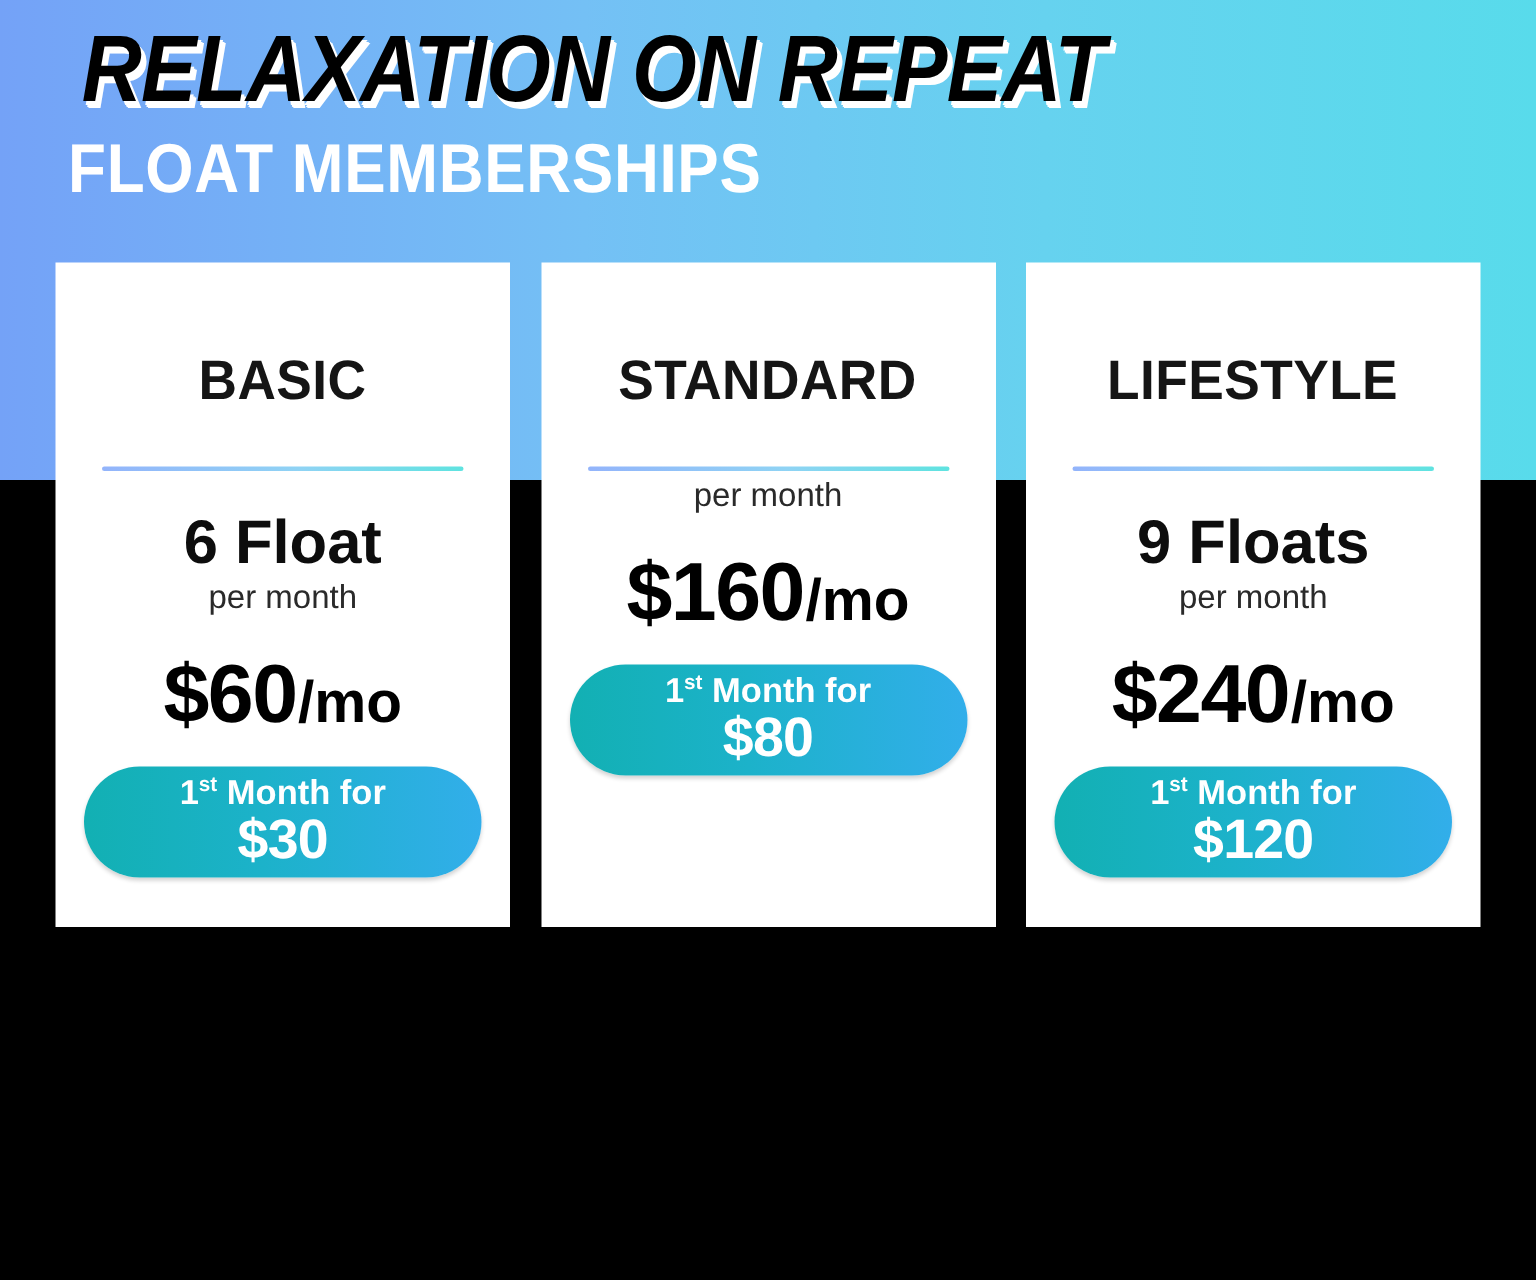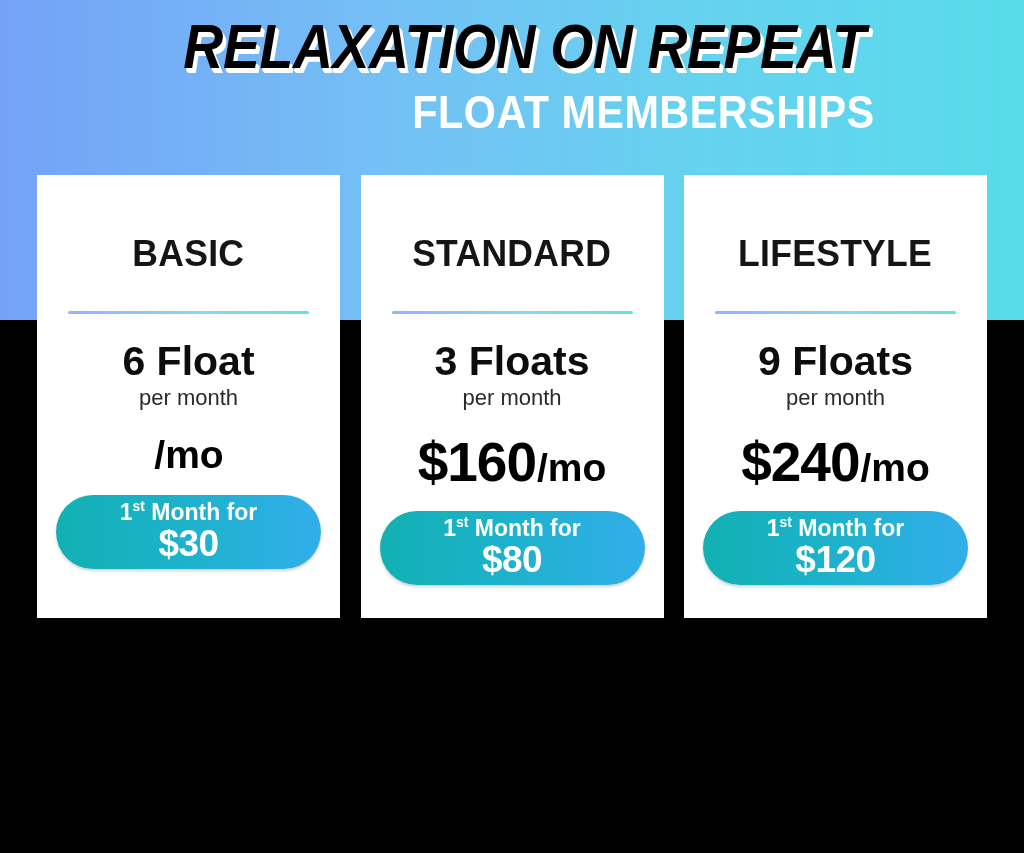--- a/index.html
+++ b/index.html
@@ -28,24 +28,24 @@
     left: 0;
     top: 0;
     width: 1024px;
     height: 320px;
     background: linear-gradient(90deg, #74a2f7 0%, #74c0f5 38%, #66d2ef 68%, #58dbeb 100%);
   }
 
   
   .header {
     position: absolute;
-    left: 12px;
+    left: 0;
     top: 0;
     width: 908px;
-    text-align: right;
+    text-align: left;
     z-index: 5;
   }
   .headline {
     margin: 0;
     padding-top: 14px;
     font-family: "Liberation Sans Narrow", "Liberation Sans", sans-serif;
     font-weight: 700;
     font-style: italic;
     font-size: 63px;
     line-height: 1.04;
@@ -212,32 +212,32 @@
   </div>
 
   <div class="cards">
 
     <div class="card">
       <div class="plan-name">BASIC</div>
       <div class="divider"></div>
       <div class="floats">6 Float</div>
       <div class="per-month">per month</div>
       <div class="price-row">
+        <span class="price-main">$60</span>
         <span class="price-unit">/mo</span>
       </div>
       <button class="cta">
         <span class="cta-top"><span>1</span><sup>st</sup><span> Month for</span></span>
         <span class="cta-amount">$30</span>
       </button>
     </div>
 
     <div class="card">
       <div class="plan-name">STANDARD</div>
       <div class="divider"></div>
-      <div class="floats">3 Floats</div>
       <div class="per-month">per month</div>
       <div class="price-row">
         <span class="price-main">$160</span>
         <span class="price-unit">/mo</span>
       </div>
       <button class="cta">
         <span class="cta-top"><span>1</span><sup>st</sup><span> Month for</span></span>
         <span class="cta-amount">$80</span>
       </button>
     </div>

